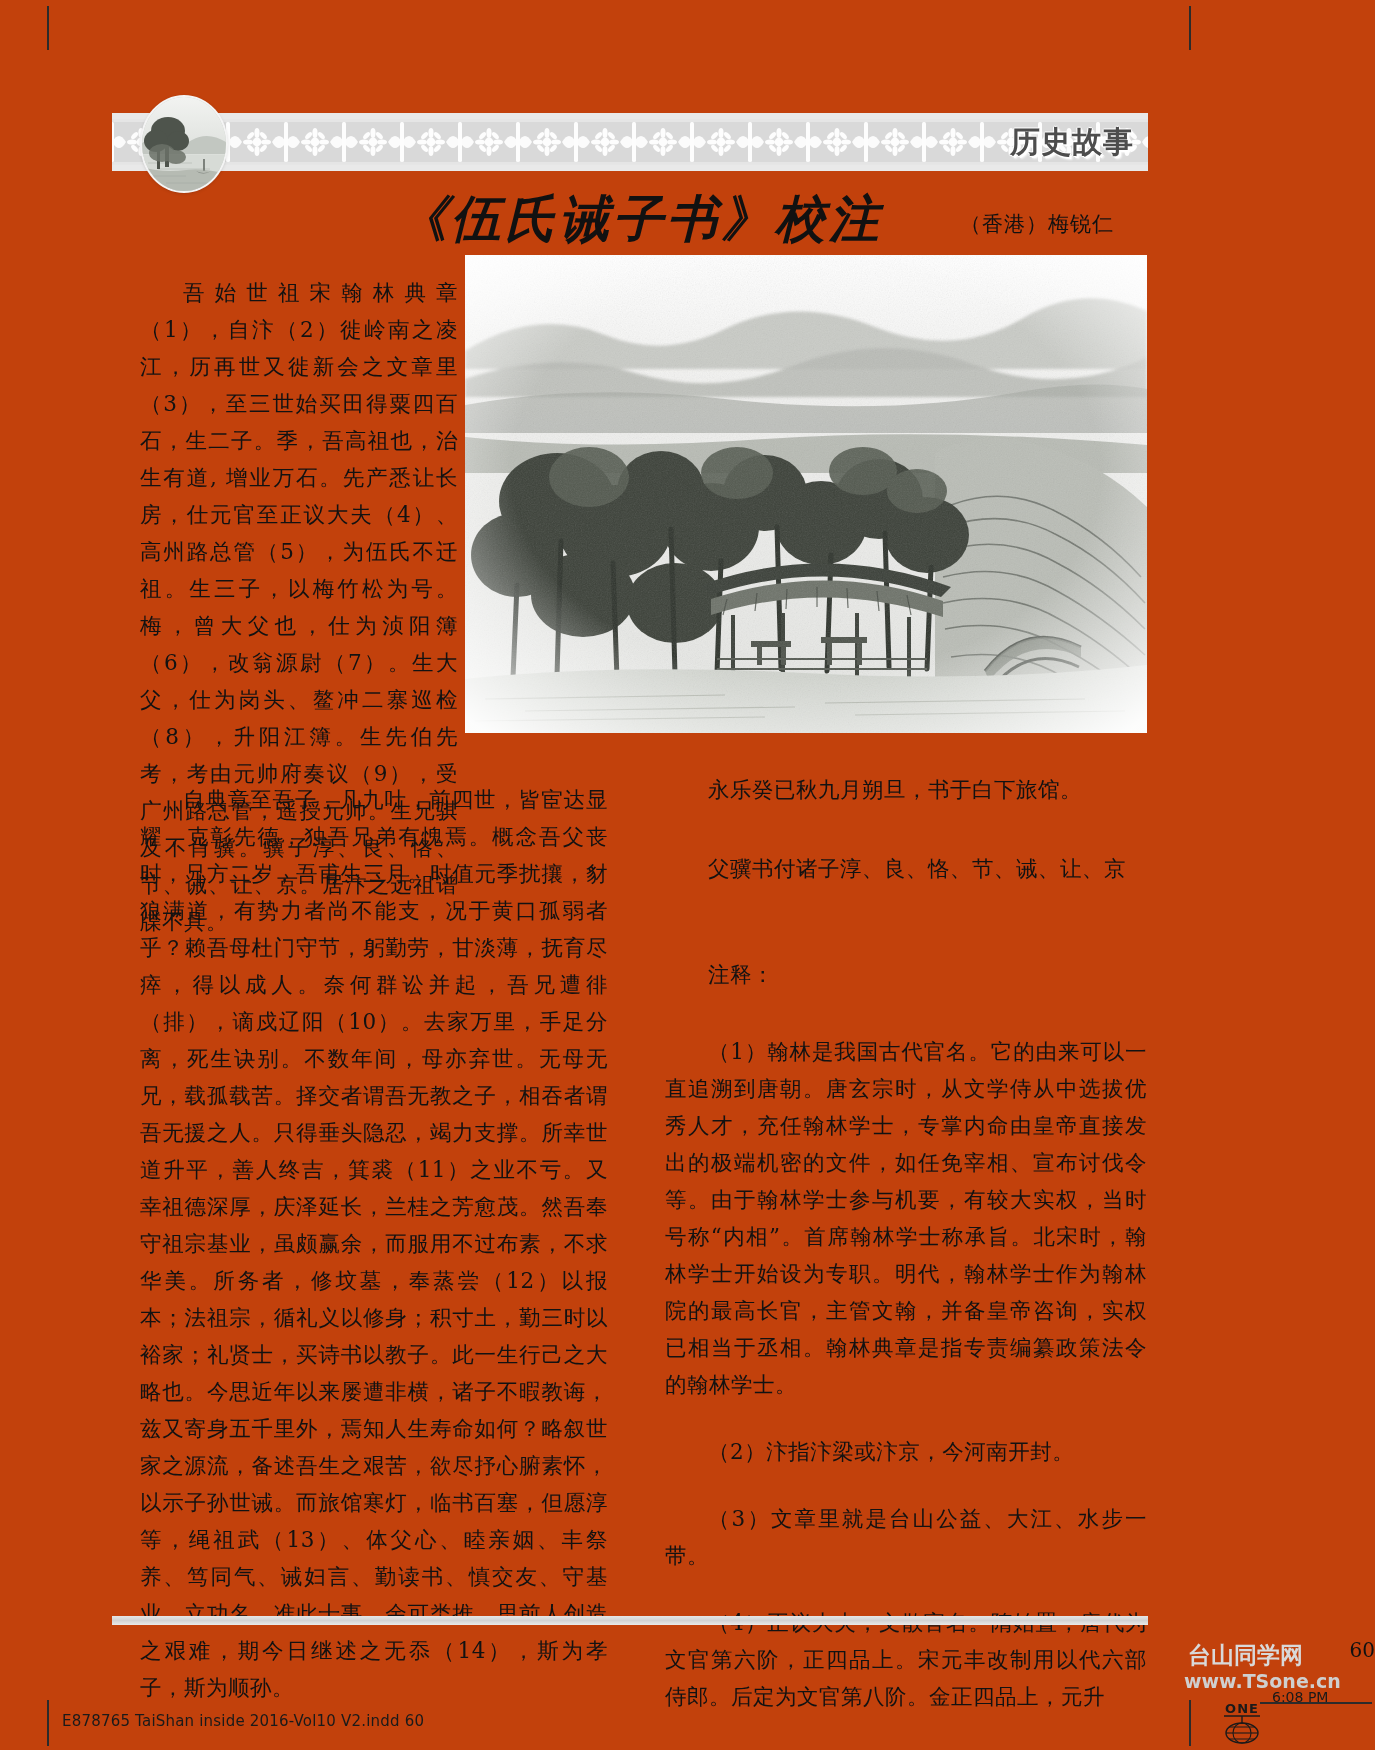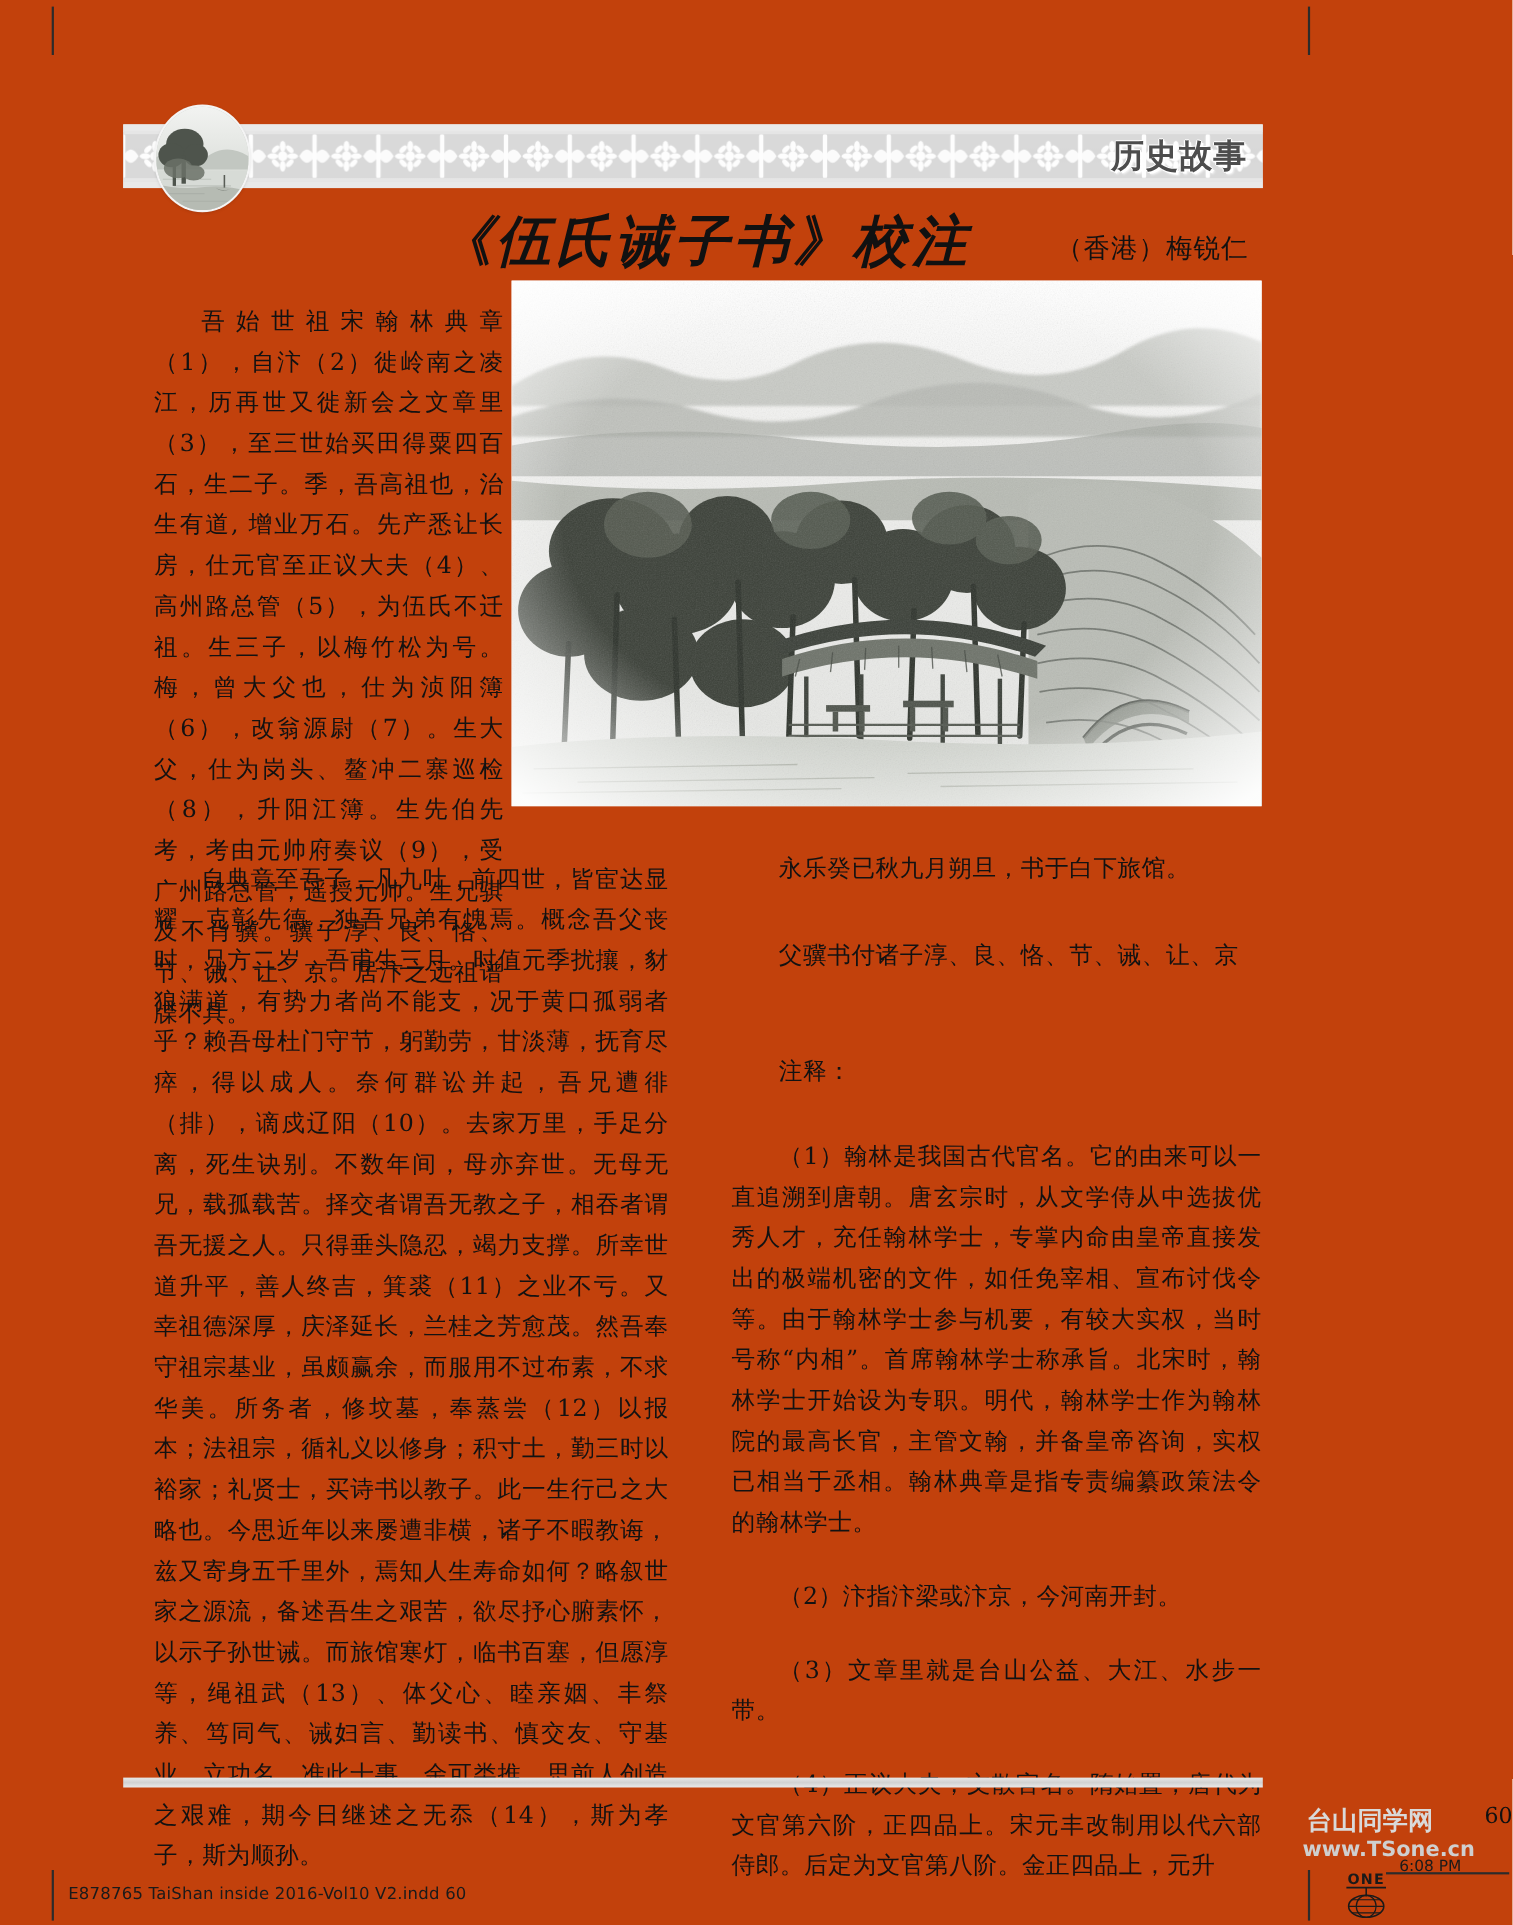--- a/index.html
+++ b/index.html
@@ -101,21 +101,21 @@
     font-style: italic;
     font-size: 50px;
     letter-spacing: 4px;
     color: #111;
     white-space: nowrap;
   }
   .byline {
     position: absolute;
     left: 960px;
     top: 210px;
-    font-size: 24px;
+    font-size: 21px;
     letter-spacing: 1px;
     color: #111;
     white-space: nowrap;
   }
 
   
   .col {
     position: absolute;
     font-size: 21.5px;
     line-height: 37px;

